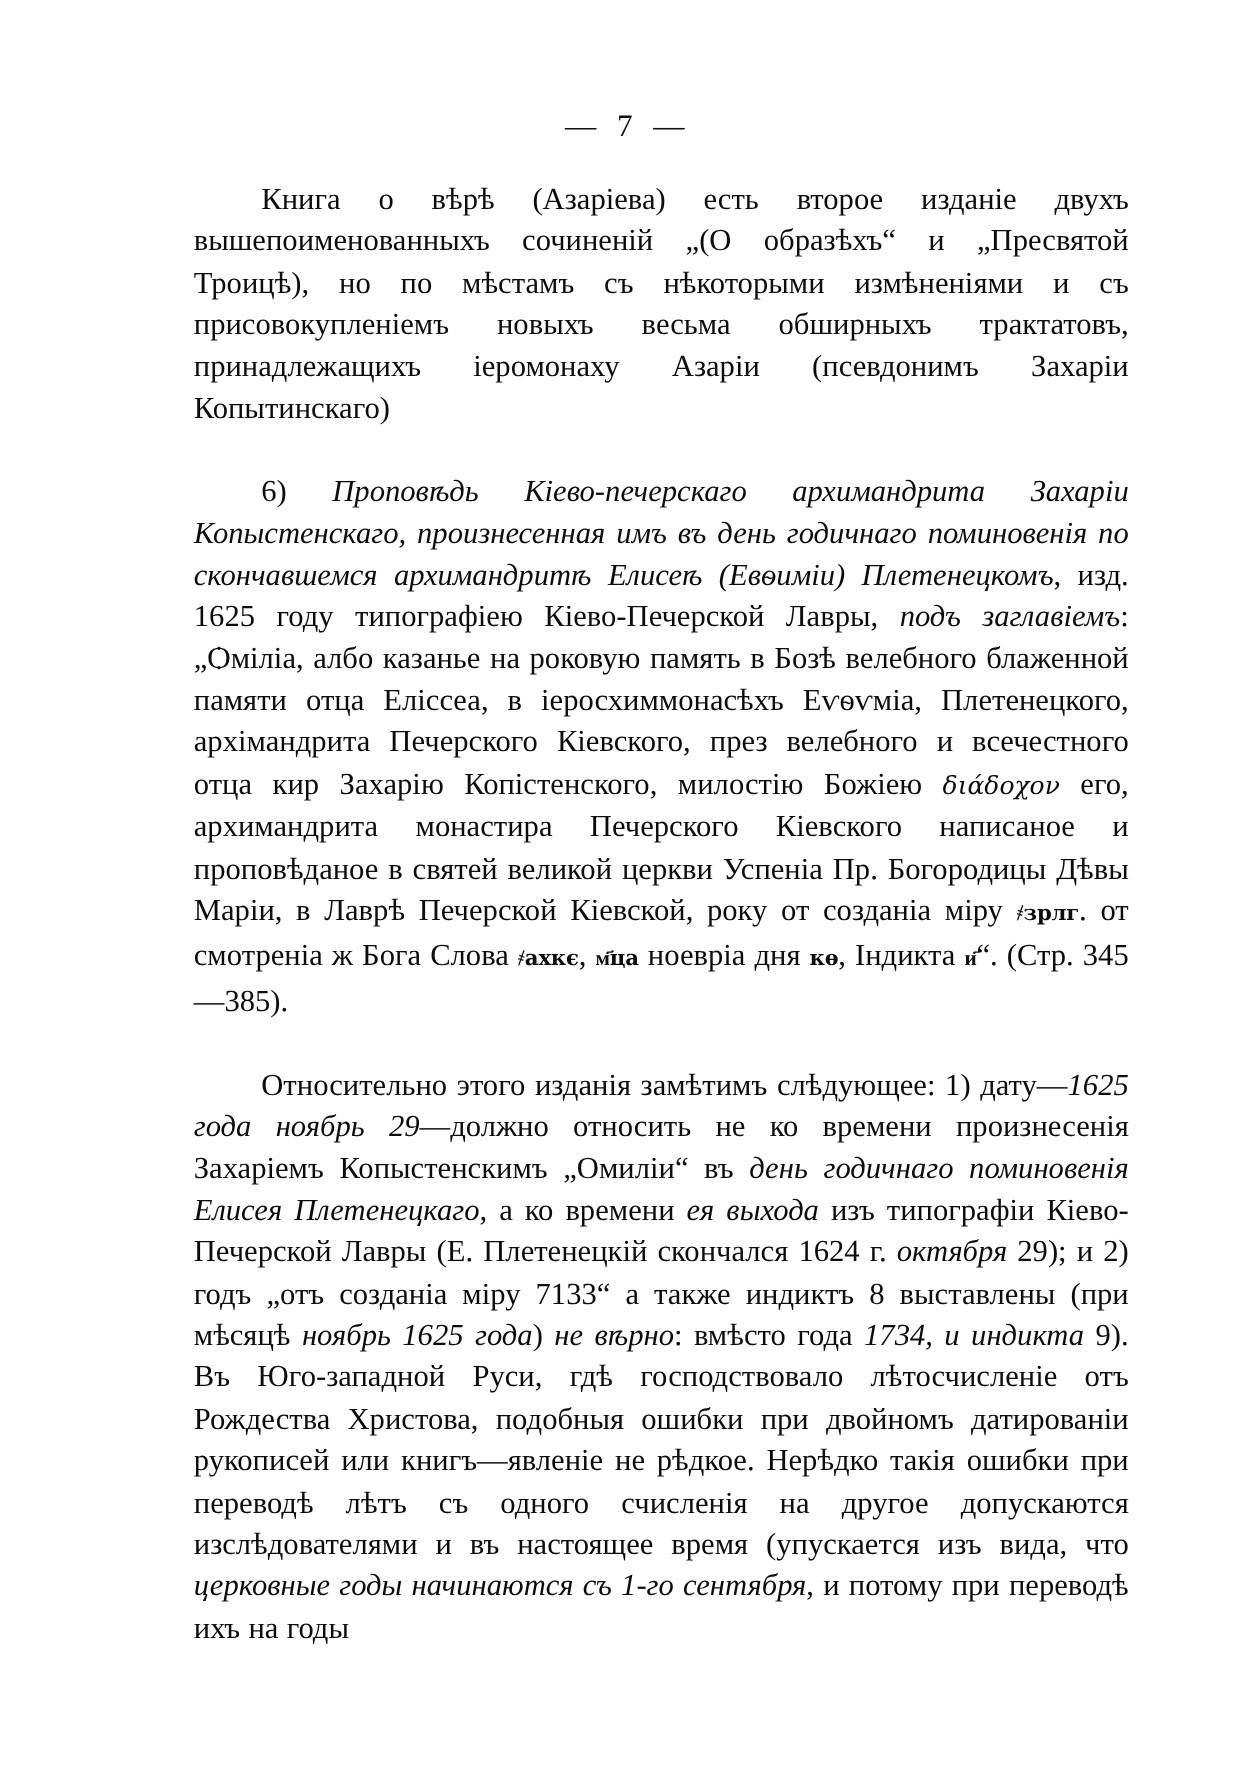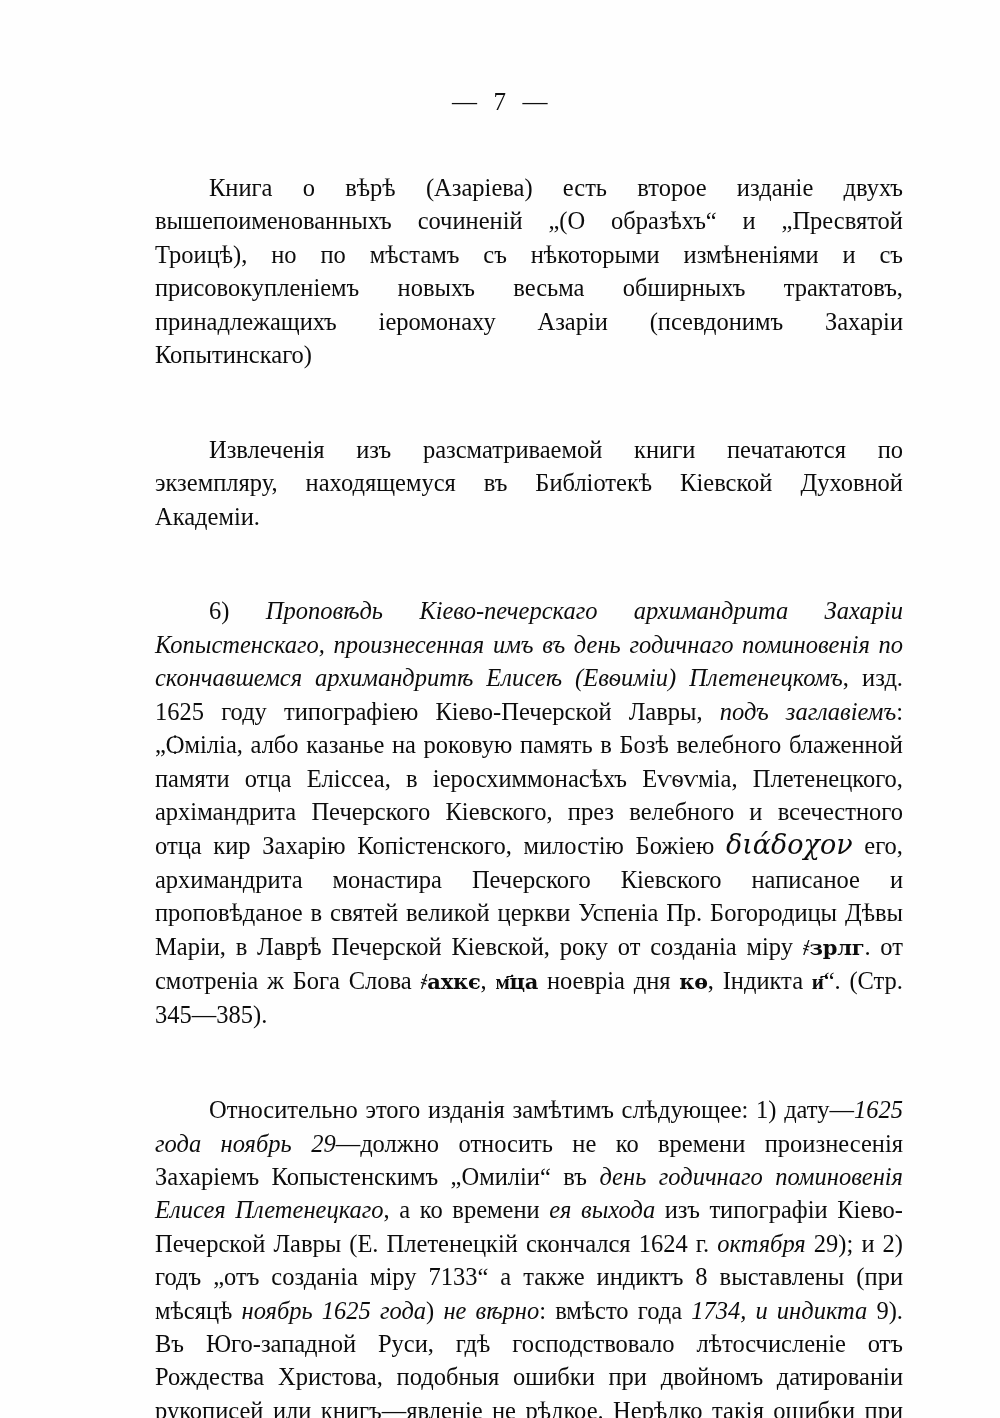--- a/index.html
+++ b/index.html
@@ -53,32 +53,32 @@
   p {
     margin: 0;
     font-size: 24.5px;
     line-height: 33.4px;
     text-align: justify;
     text-justify: inter-word;
     word-spacing: 0.02em;
     color: #0c0c0c;
     -webkit-font-smoothing: none;
   }
-  p.indent { text-indent: 54px; margin-top: 28px; }
+  p.indent { text-indent: 54px; }
 
   i, .it {
   }
   .grk {
     font-family: "DejaVu Serif", serif;
     font-style: italic;
-    font-size: 27px;
+    font-size: 20px;
   }
   .cslav {
     font-family: "DejaVu Serif", serif;
-    font-size: 21px;
+    font-size: 17px;
     font-weight: 600;
     letter-spacing: -0.01em;
   }
 
   
   p:after {
     content: "";
     display: inline-block;
     width: 100%;
   }
@@ -92,20 +92,19 @@
   <div class="scan-tint"></div>
 
   <div class="folio">
     <span class="dash">—</span><span>7</span><span class="dash">—</span>
   </div>
 
   <div class="textblock">
 
     <p class="indent"><span>Книга о вѣрѣ (Азаріева) есть второе изданіе двухъ вышепоименованныхъ сочиненій „(О образѣхъ“ и „Пресвятой Троицѣ), но по мѣстамъ съ нѣкоторыми измѣненіями и съ присовокупленіемъ новыхъ весьма обширныхъ трактатовъ, принадлежащихъ іеромонаху Азаріи (псевдонимъ Захаріи Копытинскаго)</span></p>
 
-    <p class="indent"><span>Извлеченія изъ разсматриваемой книги печатаются по экземпляру, находящемуся въ Библіотекѣ Кіевской Духовной Академіи.</span></p>
 
     <p class="indent"><span>6) </span><i>Проповѣдь Кіево-печерскаго архимандрита Захаріи Копыстенскаго, произнесенная имъ въ день годичнаго поминовенія по скончавшемся архимандритѣ Елисеѣ (Евѳиміи) Плетенецкомъ</i><span>, изд. 1625 году типографіею Кіево-Печерской Лавры, </span><i>подъ заглавіемъ</i><span>: „Ѻміліа, албо казанье на роковую память в Бозѣ велебного блаженной памяти отца Еліссеа, в іеросхиммонасѣхъ Еѵѳѵміа, Плетенецкого, архімандрита Печерского Кіевского, през велебного и всечестного отца кир Захарію Копістенского, милостію Божіею </span><span class="grk">διάδοχον</span><span> его, архимандрита монастира Печерского Кіевского написаное и проповѣданое в святей великой церкви Успеніа Пр. Богородицы Дѣвы Маріи, в Лаврѣ Печерской Кіевской, року от созданіа міру </span><span class="cslav">҂зрлг</span><span>. от смотреніа ж Бога Слова </span><span class="cslav">҂ахкє</span><span>, </span><span class="cslav">м҃ца</span><span> ноевріа дня </span><span class="cslav">кѳ</span><span>, Індикта </span><span class="cslav">и҃</span><span>“. (Стр. 345—385).</span></p>
 
     <p class="indent nostretch"><span>Относительно этого изданія замѣтимъ слѣдующее: 1) дату—</span><i>1625 года ноябрь 29</i><span>—должно относить не ко времени произнесенія Захаріемъ Копыстенскимъ „Омиліи“ въ </span><i>день годичнаго поминовенія Елисея Плетенецкаго</i><span>, а ко времени </span><i>ея выхода</i><span> изъ типографіи Кіево-Печерской Лавры (Е. Плетенецкій скончался 1624 г. </span><i>октября</i><span> 29); и 2) годъ „отъ созданіа міру 7133“ а также индиктъ 8 выставлены (при мѣсяцѣ </span><i>ноябрь 1625 года</i><span>) </span><i>не вѣрно</i><span>: вмѣсто года </span><i>1734, и индикта</i><span> 9). Въ Юго-западной Руси, гдѣ господствовало лѣтосчисленіе отъ Рождества Христова, подобныя ошибки при двойномъ датированіи рукописей или книгъ—явленіе не рѣдкое. Нерѣдко такія ошибки при переводѣ лѣтъ съ одного счисленія на другое допускаются изслѣдователями и въ настоящее время (упускается изъ вида, что </span><i>церковные годы начинаются съ 1-го сентября</i><span>, и потому при переводѣ ихъ на годы </span></p>
 
   </div>
 </div>
 
 </body></html>

